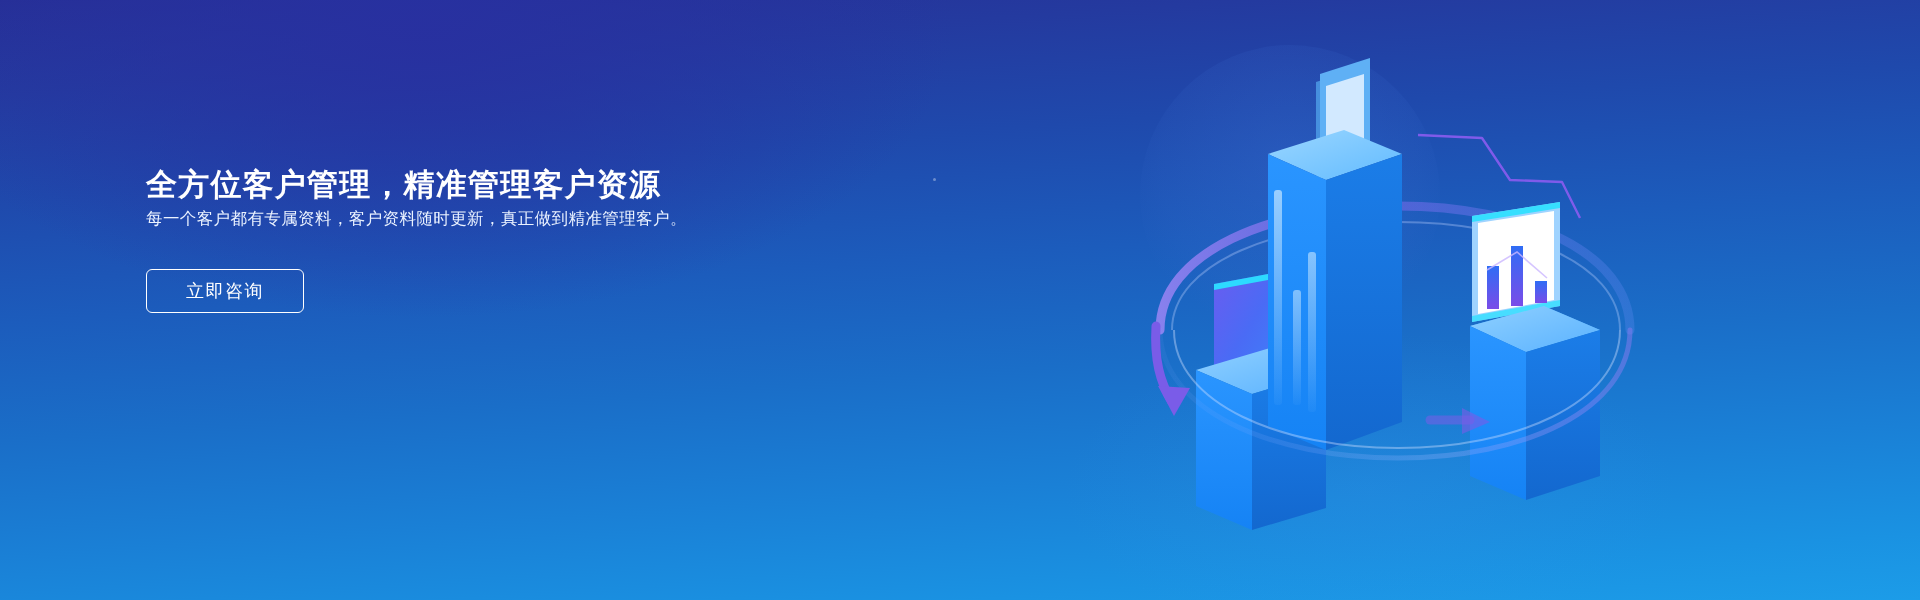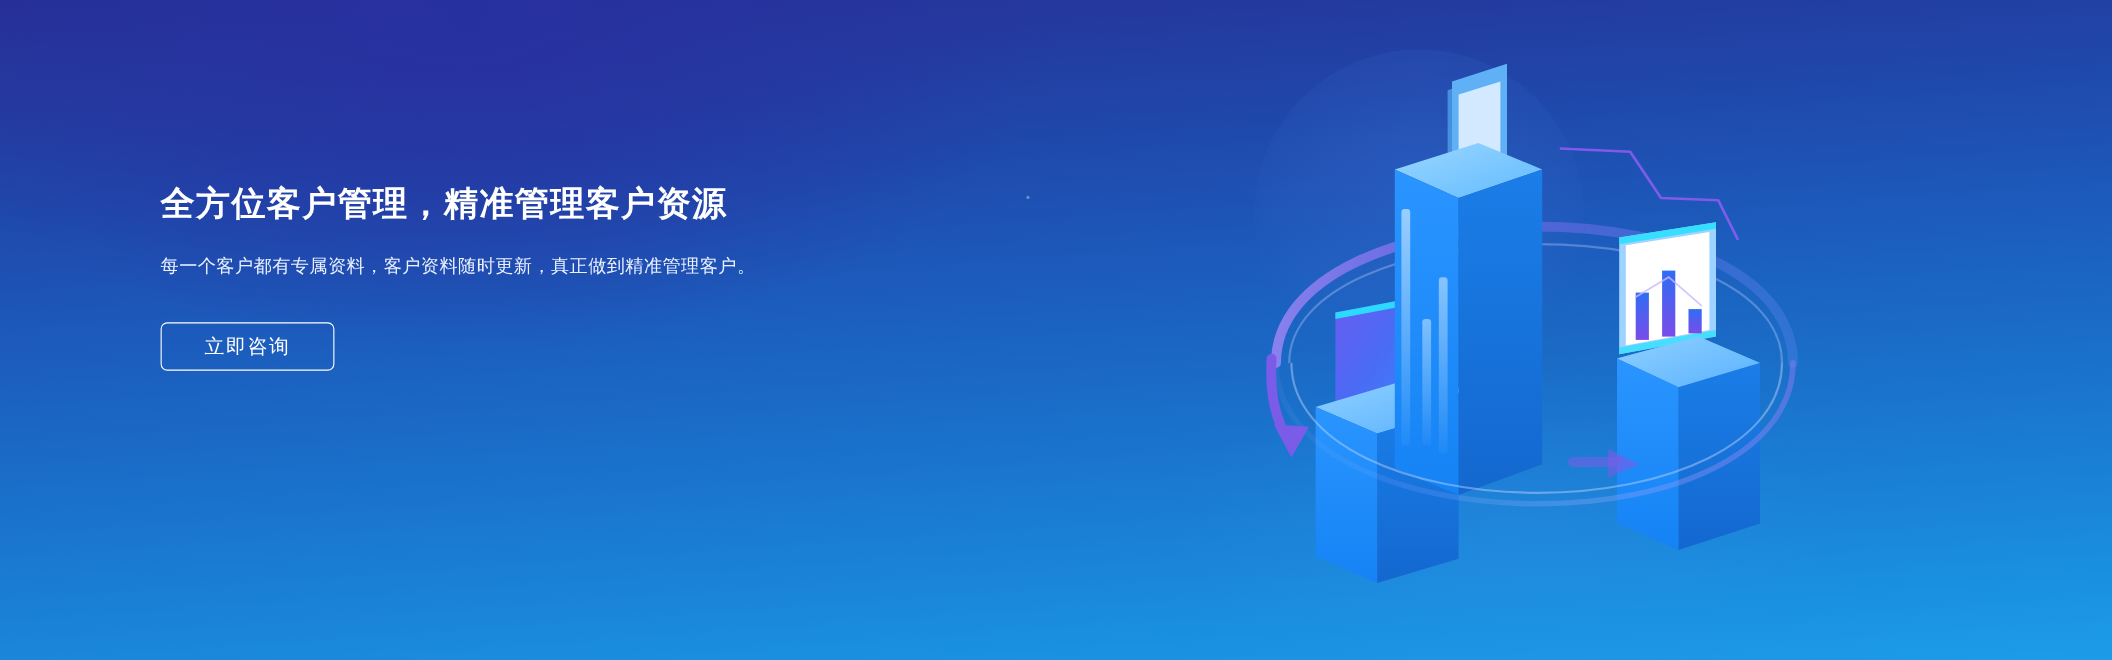--- a/index.html
+++ b/index.html
@@ -62,21 +62,20 @@
   }
   #headline {
     font-size:31px;
     font-weight:bold;
     color:#ffffff;
     letter-spacing:1.2px;
     line-height:1.25;
     white-space:nowrap;
   }
   #subcopy {
-    margin-top:24px;
     font-size:16.5px;
     color:#eaf2ff;
     line-height:1.62;
     width:585px;
     letter-spacing:0.4px;
   }
   #cta {
     display:inline-flex;
     align-items:center;
     justify-content:center;

